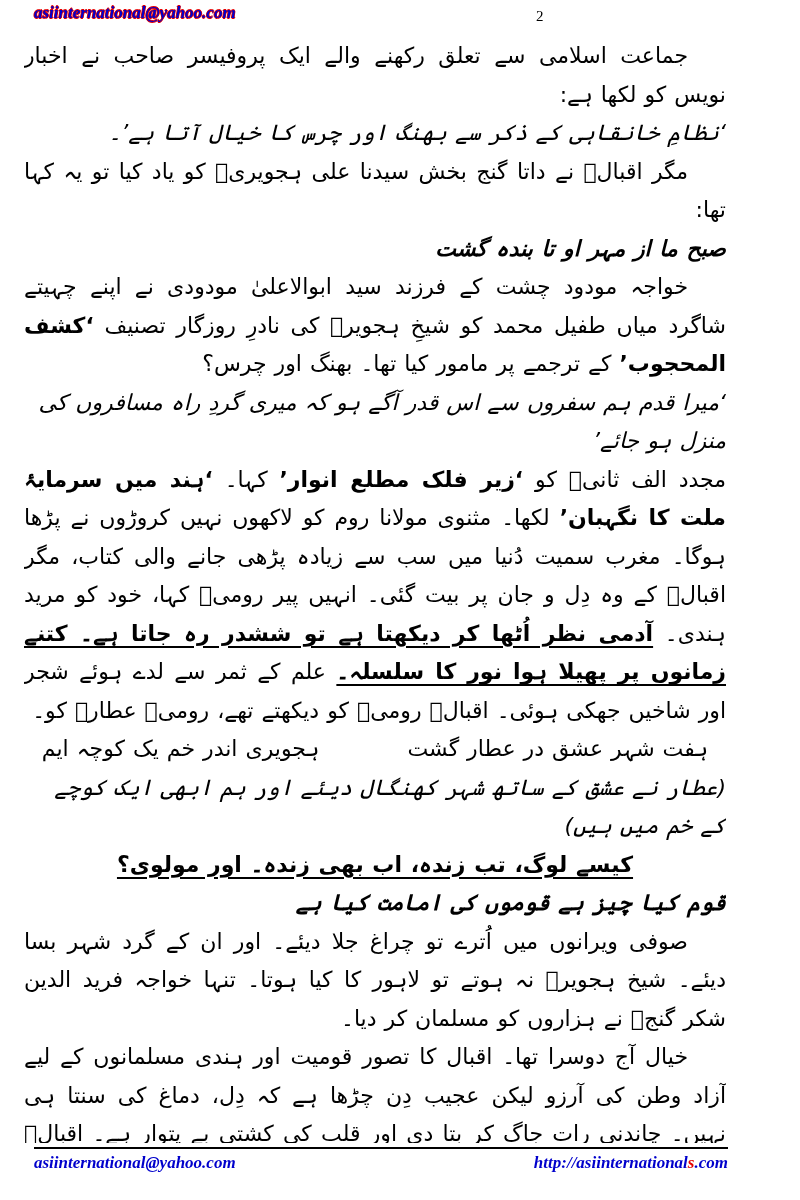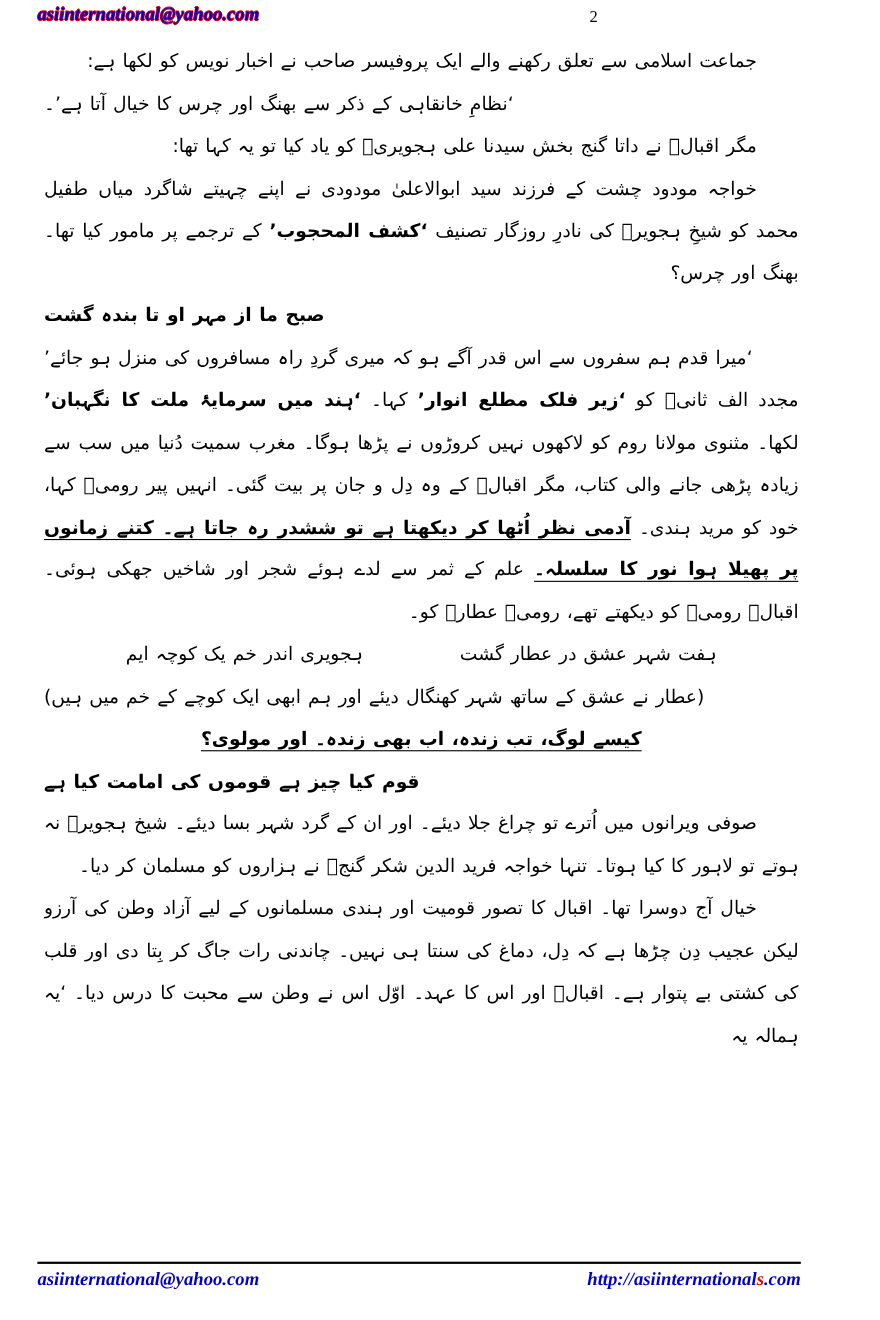--- a/index.html
+++ b/index.html
@@ -28,32 +28,32 @@
                  0 0.7px 0 var(--accent-red, #e60000),
                  0 -0.7px 0 var(--accent-red, #e60000);
   }
   .page-number {
     position: absolute; top: 8px; left: 536px;
     font-family: "Liberation Serif", serif;
     font-size: 15px; color: #000;
   }
   
   .doc-body {
-    position: absolute; top: 37px; left: 40px; right: 35px;
+    position: absolute; top: 37px; left: 24px; right: 35px;
     height: 1106px; overflow: hidden;
     direction: rtl;
-    font-size: 17px;
+    font-size: 22px;
     line-height: 38.5px;
     text-align: justify;
     word-spacing: 1px;
   }
   .block { margin: 0; }
   .block.paragraph { text-align: justify; }
   .block.indent { text-indent: 38px; }
-  .block.quote, .block.verse { text-align: left; text-indent: 0; }
+  .block.quote, .block.verse { text-align: right; text-indent: 0; font-style: italic; }
   .block.heading { text-align: center; text-indent: 0; }
   .block.couplet {
     display: flex; justify-content: center; gap: 88px;
     text-indent: 0;
   }
   .b { font-weight: bold; }
   .u { text-decoration: underline; text-underline-offset: 5px; }
   
   .footer-rule {
     position: absolute; top: 1147px; left: 34px; right: 33px;
@@ -75,22 +75,22 @@
 <div class="page">
 
   <a class="header-email">asiinternational@yahoo.com</a>
 
   <div class="page-number">2</div>
 
   <div class="doc-body">
       <div class="block paragraph indent"><span>جماعت اسلامی سے تعلق رکھنے والے ایک پروفیسر صاحب نے اخبار نویس کو لکھا ہے:</span></div>
       <div class="block quote"><span>‘نظامِ خانقاہی کے ذکر سے بھنگ اور چرس کا خیال آتا ہے’۔</span></div>
       <div class="block paragraph indent"><span>مگر اقبالؒ نے داتا گنج بخش سیدنا علی ہجویریؒ کو یاد کیا تو یہ کہا تھا:</span></div>
+      <div class="block verse"><span class="b">صبح ما از مہر او تا بندہ گشت</span></div>
       <div class="block paragraph indent"><span>خواجہ مودود چشت کے فرزند سید ابوالاعلیٰ مودودی نے اپنے چہیتے شاگرد میاں طفیل محمد کو شیخِ ہجویرؒ کی نادرِ روزگار تصنیف </span><span class="b">‘کشف المحجوب’</span><span> کے ترجمے پر مامور کیا تھا۔ بھنگ اور چرس؟</span></div>
-      <div class="block verse"><span class="b">صبح ما از مہر او تا بندہ گشت</span></div>
       <div class="block quote"><span>‘میرا قدم ہم سفروں سے اس قدر آگے ہو کہ میری گردِ راہ مسافروں کی منزل ہو جائے’</span></div>
       <div class="block paragraph"><span>مجدد الف ثانیؒ کو </span><span class="b">‘زیر فلک مطلع انوار’</span><span> کہا۔ </span><span class="b">‘ہند میں سرمایۂ ملت کا نگہبان’</span><span> لکھا۔ مثنوی مولانا روم کو لاکھوں نہیں کروڑوں نے پڑھا ہوگا۔ مغرب سمیت دُنیا میں سب سے زیادہ پڑھی جانے والی کتاب، مگر اقبالؒ کے وہ دِل و جان پر بیت گئی۔ انہیں پیر رومیؒ کہا، خود کو مرید ہندی۔ </span><span class="b u">آدمی نظر اُٹھا کر دیکھتا ہے تو ششدر رہ جاتا ہے۔ کتنے زمانوں پر پھیلا ہوا نور کا سلسلہ۔</span><span> علم کے ثمر سے لدے ہوئے شجر اور شاخیں جھکی ہوئی۔ اقبالؒ رومیؒ کو دیکھتے تھے، رومیؒ عطارؒ کو۔</span></div>
       <div class="block couplet">
         <span class="hemistich">ہفت شہر عشق در عطار گشت</span>
         <span class="hemistich">ہجویری اندر خم یک کوچہ ایم</span>
       </div>
       <div class="block quote"><span>(عطار نے عشق کے ساتھ شہر کھنگال دیئے اور ہم ابھی ایک کوچے کے خم میں ہیں)</span></div>
       <div class="block heading"><span class="b u">کیسے لوگ، تب زندہ، اب بھی زندہ۔ اور مولوی؟</span></div>
       <div class="block verse"><span class="b">قوم کیا چیز ہے قوموں کی امامت کیا ہے</span></div>
       <div class="block paragraph indent"><span>صوفی ویرانوں میں اُترے تو چراغ جلا دیئے۔ اور ان کے گرد شہر بسا دیئے۔ شیخ ہجویرؒ نہ ہوتے تو لاہور کا کیا ہوتا۔ تنہا خواجہ فرید الدین شکر گنجؒ نے ہزاروں کو مسلمان کر دیا۔</span></div>

